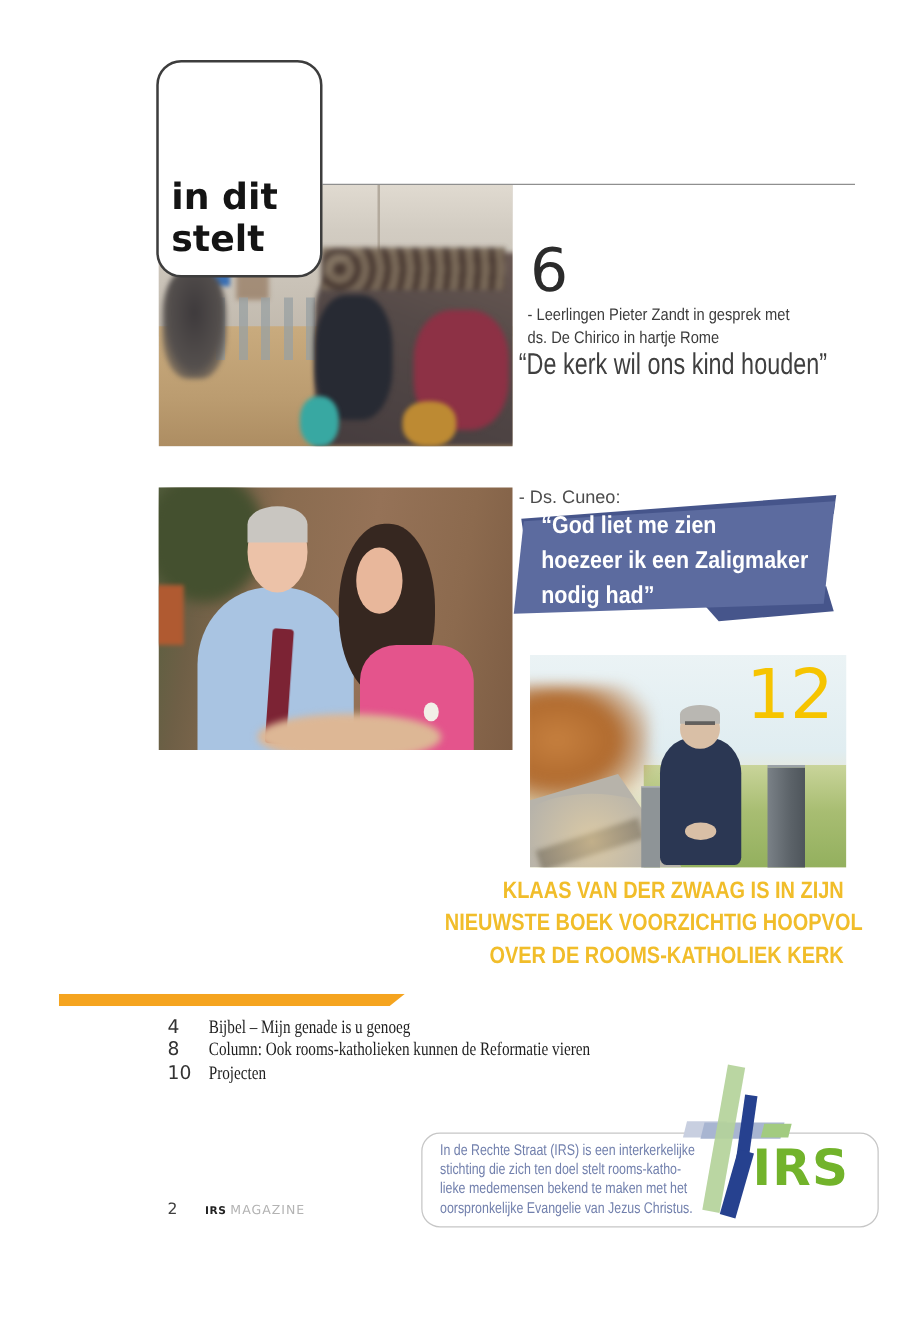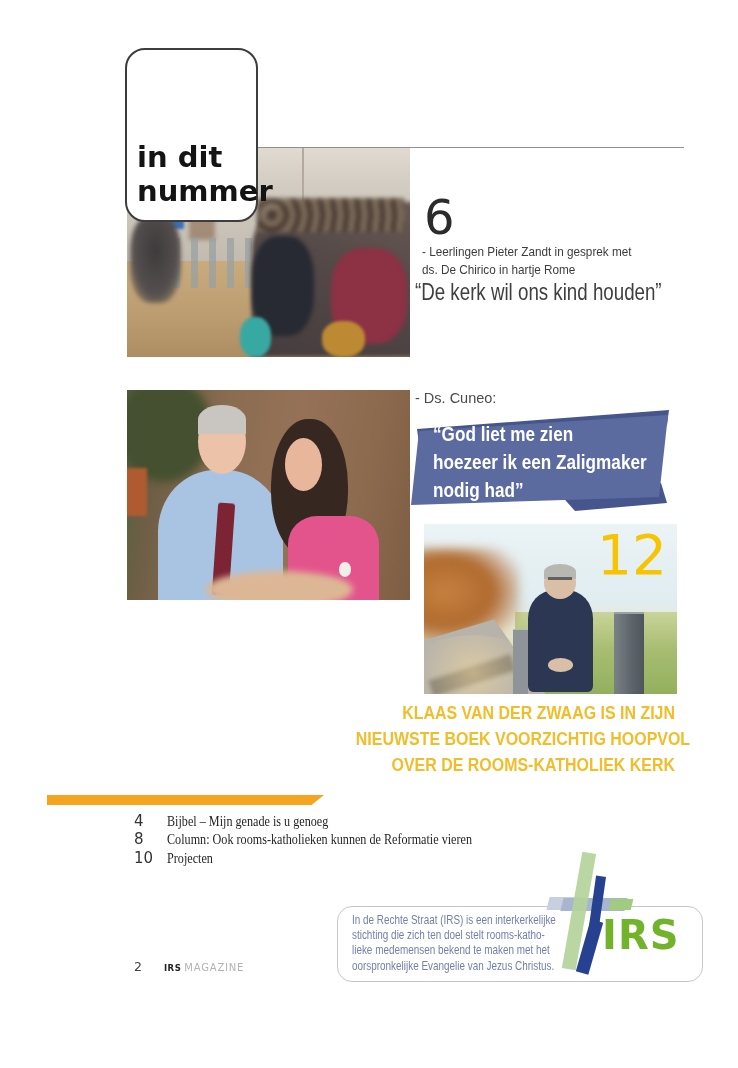--- a/index.html
+++ b/index.html
@@ -95,21 +95,21 @@
   .f6-caption{left:410px;top:243px;font-size:13.5px;line-height:17.5px;color:#3c3c3c;
               font-family:"Liberation Sans",sans-serif;transform:scaleX(.87);transform-origin:0 0;white-space:nowrap;}
   .f6-quote{left:403px;top:278px;font-size:24px;font-weight:400;color:#3f3f3f;
             font-family:"Liberation Sans",sans-serif;transform:scaleX(.78);transform-origin:0 0;white-space:nowrap;}
 
   
   .f59-number{left:288px;top:388px;width:120px;text-align:right;font-size:66px;font-weight:700;
               color:#ffffff;line-height:1;z-index:6;letter-spacing:-2px;}
   .f59-label{left:403px;top:390px;font-size:14.5px;color:#4c4c4c;
              font-family:"Liberation Sans",sans-serif;white-space:nowrap;}
-  .banner{left:397px;top:407px;width:266px;height:106px;z-index:7;}
+  .banner{left:397px;top:393px;width:266px;height:106px;z-index:7;}
   .banner svg{position:absolute;left:0;top:0;}
   .banner-fill{fill:var(--banner-blue);}
   .banner-fold{fill:var(--banner-blue-dark);}
   .banner-text{position:absolute;left:24px;top:13px;color:#fff;font-size:19.5px;font-weight:700;
                line-height:28px;font-family:"Liberation Sans",sans-serif;
                transform:scaleX(.88);transform-origin:0 0;white-space:nowrap;}
 
   
   .f12-number{position:absolute;right:10px;top:4px;font-size:55px;font-weight:400;
               color:var(--yellow-number);line-height:1;z-index:3;}
@@ -176,21 +176,21 @@
     <div class="p1-heads"></div>
     <div class="p1-maroon"></div>
     <div class="p1-black"></div>
     <div class="p1-teal"></div>
     <div class="p1-mustard"></div>
   </div>
 
   <div class="abs card">
     <div class="card-text">
       <div>in dit</div>
-      <div>nummer</div>
+      <div>stelt</div>
     </div>
   </div>
 
   <div class="abs f6-number">6</div>
   <div class="abs f6-caption">
     <div>- Leerlingen Pieter Zandt in gesprek met</div>
     <div>ds. De Chirico in hartje Rome</div>
   </div>
   <div class="abs f6-quote">“De kerk wil ons kind houden”</div>
 

